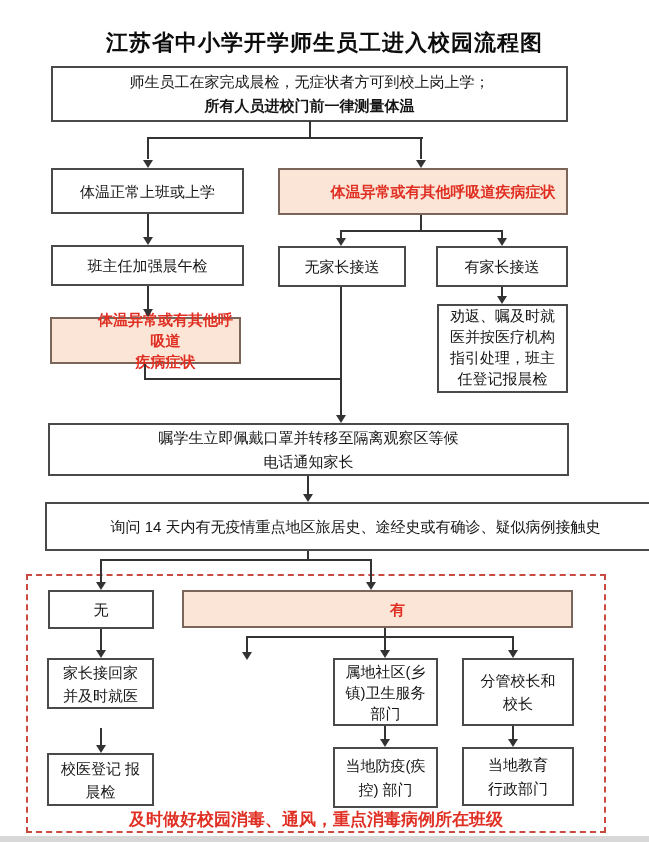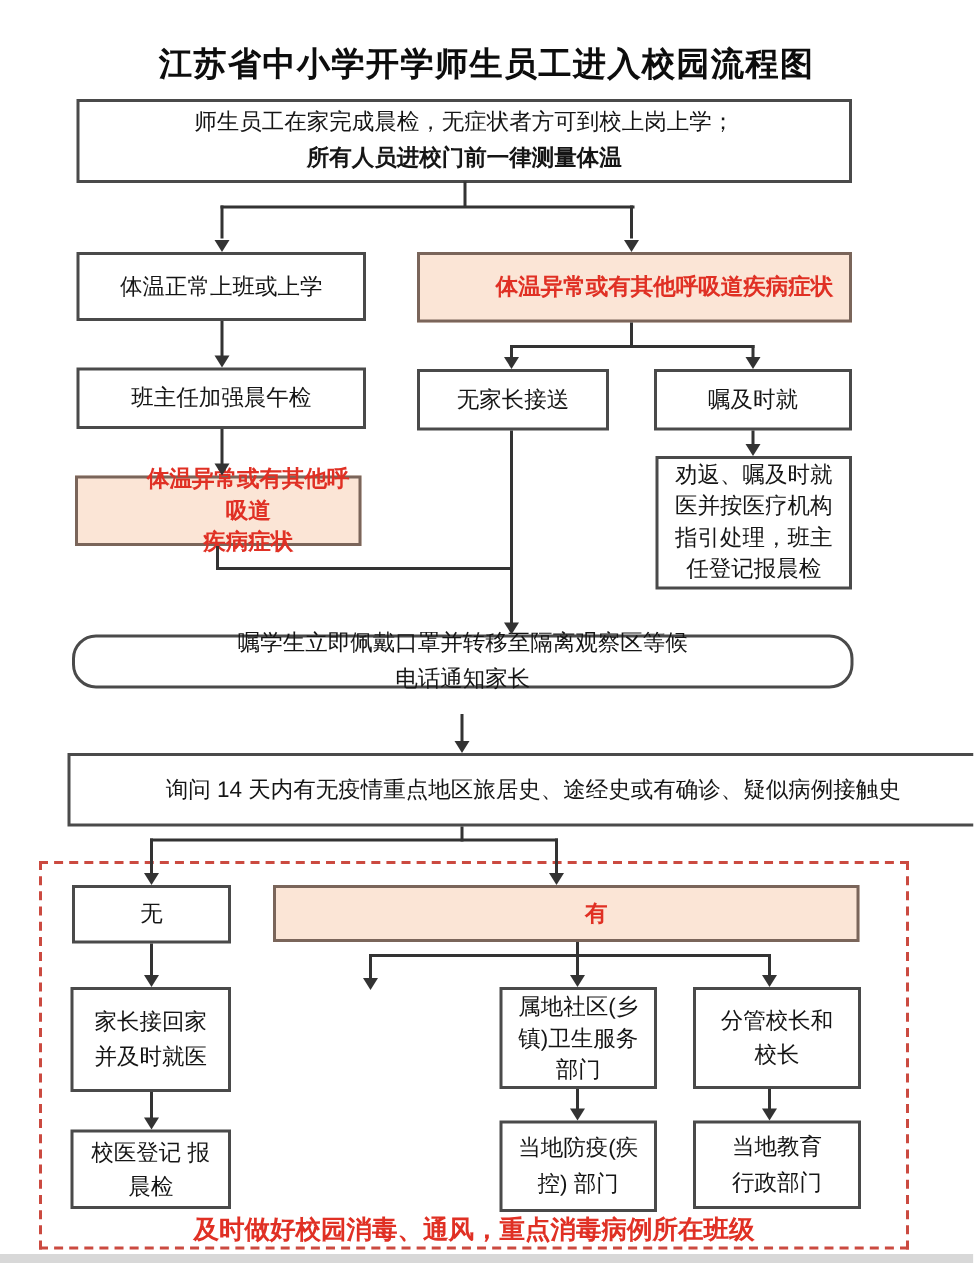--- a/index.html
+++ b/index.html
@@ -29,25 +29,25 @@
   .node .bold{font-weight:bold;}
   .pink{background:var(--pink);border-color:var(--pink-border);color:var(--red);font-weight:bold;padding-left:44px;}
   #n-home{left:51px;top:66px;width:517px;height:56px;line-height:24px;}
   #n-temp-normal{left:51px;top:168px;width:193px;height:46px;}
   #n-temp-abnormal{left:278px;top:168px;width:290px;height:47px;}
   #n-teacher-check{left:51px;top:245px;width:193px;height:41px;}
   #n-no-parent{left:278px;top:246px;width:128px;height:41px;}
   #n-has-parent{left:436px;top:246px;width:132px;height:41px;}
   #n-abn-left{left:50px;top:317px;width:191px;height:47px;line-height:21px;}
   #n-advise{left:437px;top:304px;width:131px;height:89px;line-height:21px;font-family:Liberation Mono, monospace;}
-  #n-mask{left:48px;top:423px;width:521px;height:36px;line-height:24px;border-radius:16px;}
+  #n-mask{left:48px;top:423px;width:521px;height:53px;line-height:24px;}
   #n-ask{left:45px;top:502px;width:621px;height:49px;}
   #n-wu{left:48px;top:590px;width:106px;height:39px;}
   #n-you{left:182px;top:590px;width:391px;height:38px;}
-  #n-parent-take{left:47px;top:658px;width:107px;height:70px;line-height:23px;}
+  #n-parent-take{left:47px;top:658px;width:107px;height:51px;line-height:23px;}
   #n-120{left:182px;top:660px;width:131px;height:69px;line-height:23px;}
   #n-community{left:333px;top:658px;width:105px;height:68px;line-height:21px;}
   #n-principal{left:462px;top:658px;width:112px;height:68px;line-height:23px;}
   #n-schooldoc{left:47px;top:753px;width:107px;height:53px;line-height:23px;}
   #n-cdc{left:333px;top:747px;width:105px;height:61px;line-height:24px;}
   #n-edu{left:462px;top:747px;width:112px;height:59px;line-height:24px;}
   .zone{
     position:absolute;left:26px;top:574px;width:580px;height:259px;box-sizing:border-box;
     border:2px dashed var(--zone-border);
   }
@@ -72,21 +72,21 @@
 
   <div class="node" id="n-home">
     <span class="ln">师生员工在家完成晨检，无症状者方可到校上岗上学；</span>
     <span class="ln bold">所有人员进校门前一律测量体温</span>
   </div>
 
   <div class="node" id="n-temp-normal">体温正常上班或上学</div>
   <div class="node pink" id="n-temp-abnormal">体温异常或有其他呼吸道疾病症状</div>
   <div class="node" id="n-teacher-check">班主任加强晨午检</div>
   <div class="node" id="n-no-parent">无家长接送</div>
-  <div class="node" id="n-has-parent">嘱及时就</div>
+  <div class="node" id="n-has-parent">有家长接送</div>
 
   <div class="node pink" id="n-abn-left">
     <span class="ln">体温异常或有其他呼吸道</span>
     <span class="ln">疾病症状</span>
   </div>
 
   <div class="node" id="n-advise">
     <span class="ln">劝返、嘱及时就</span>
     <span class="ln">医并按医疗机构</span>
     <span class="ln">指引处理，班主</span>

